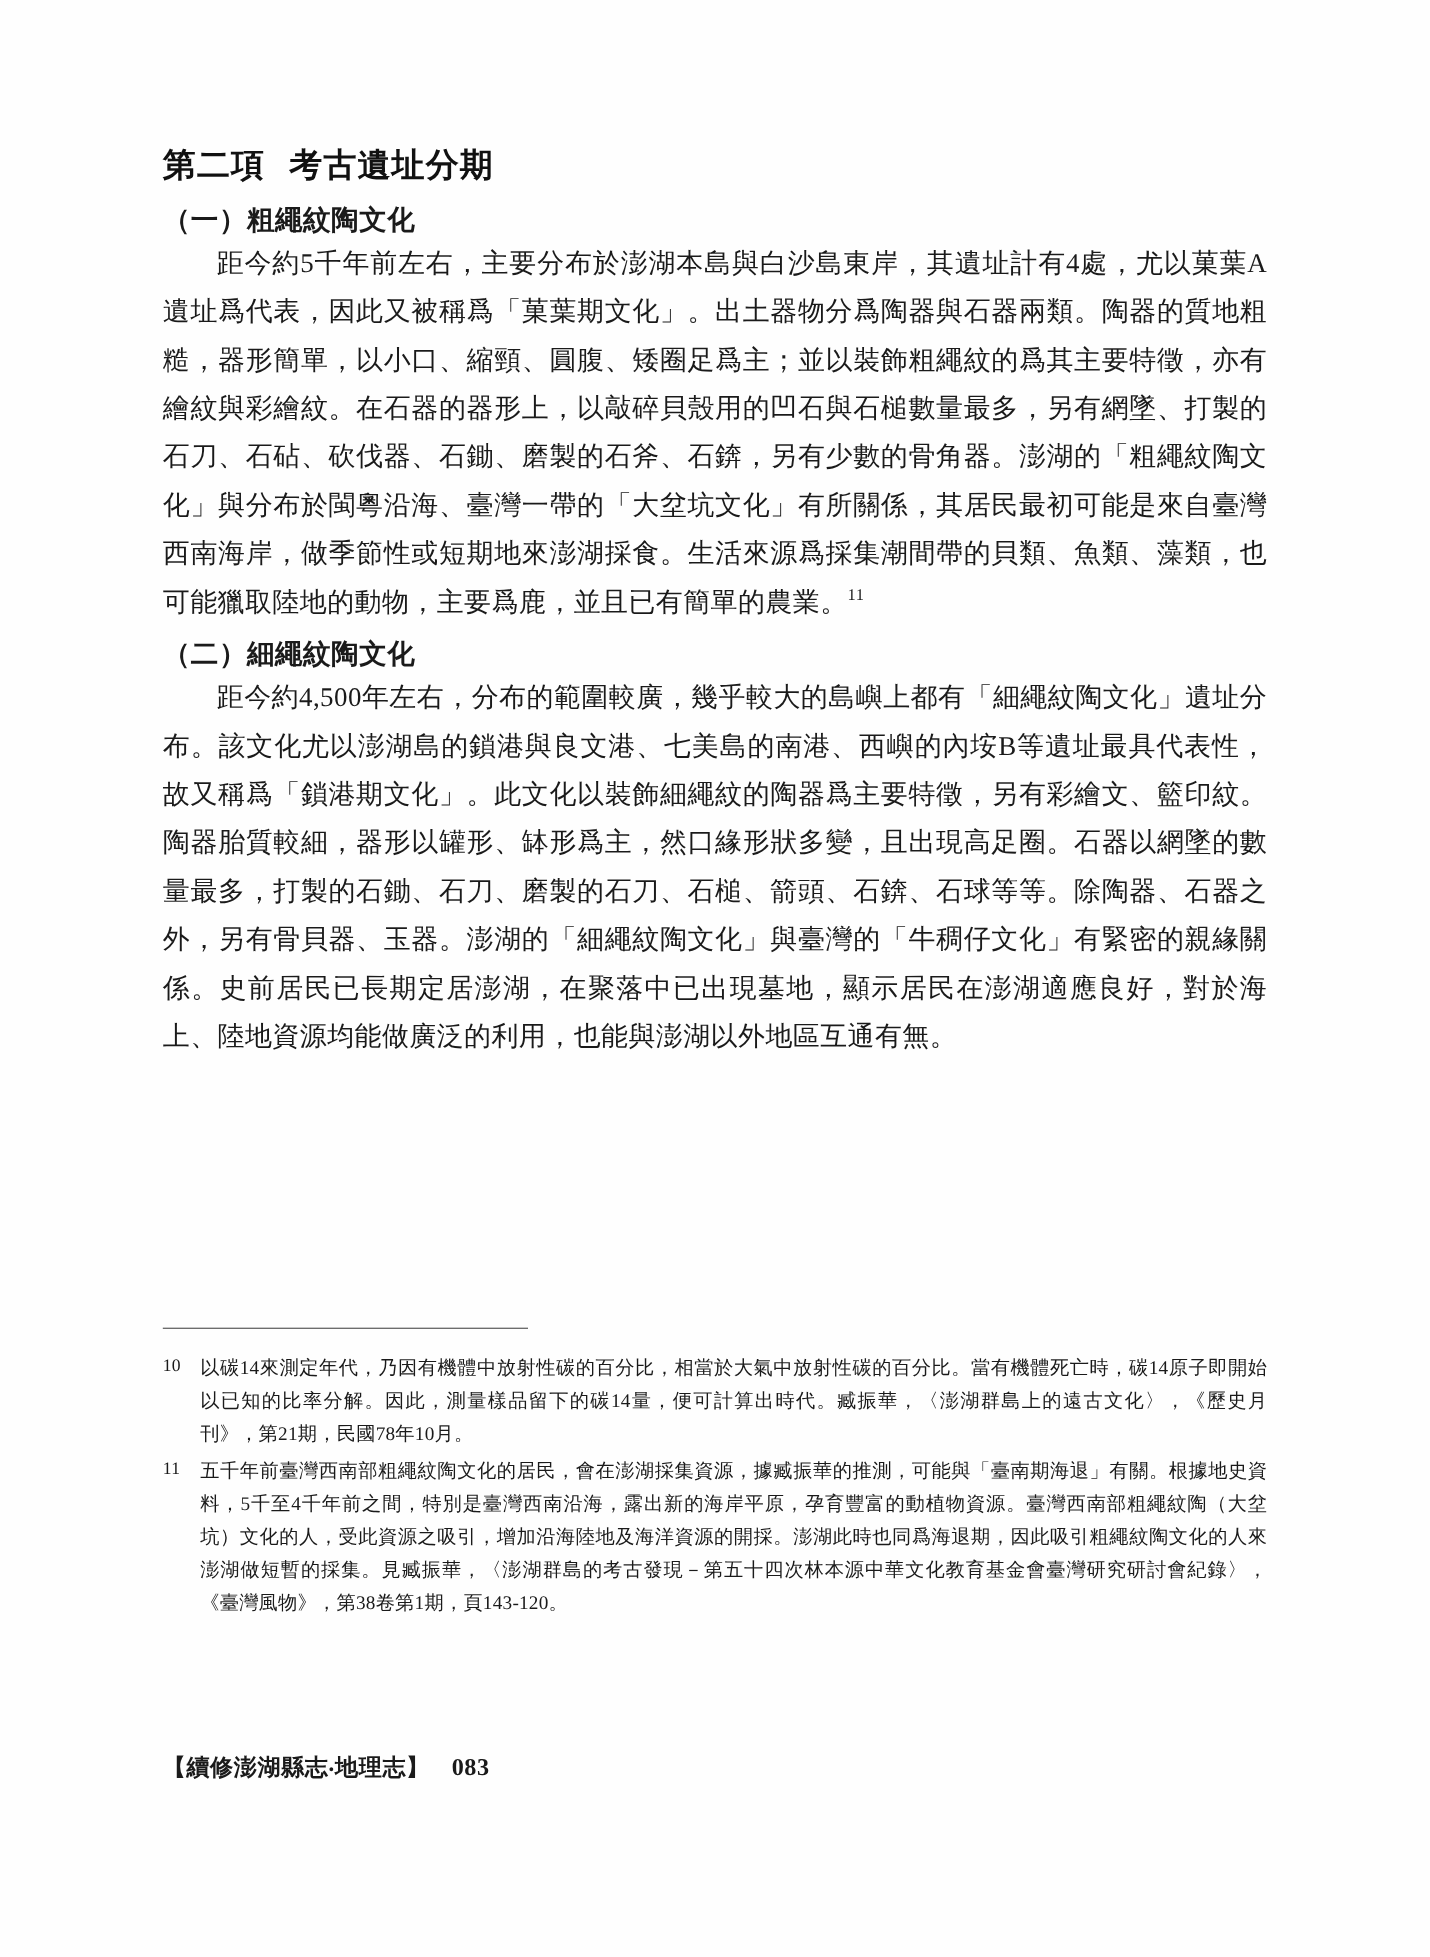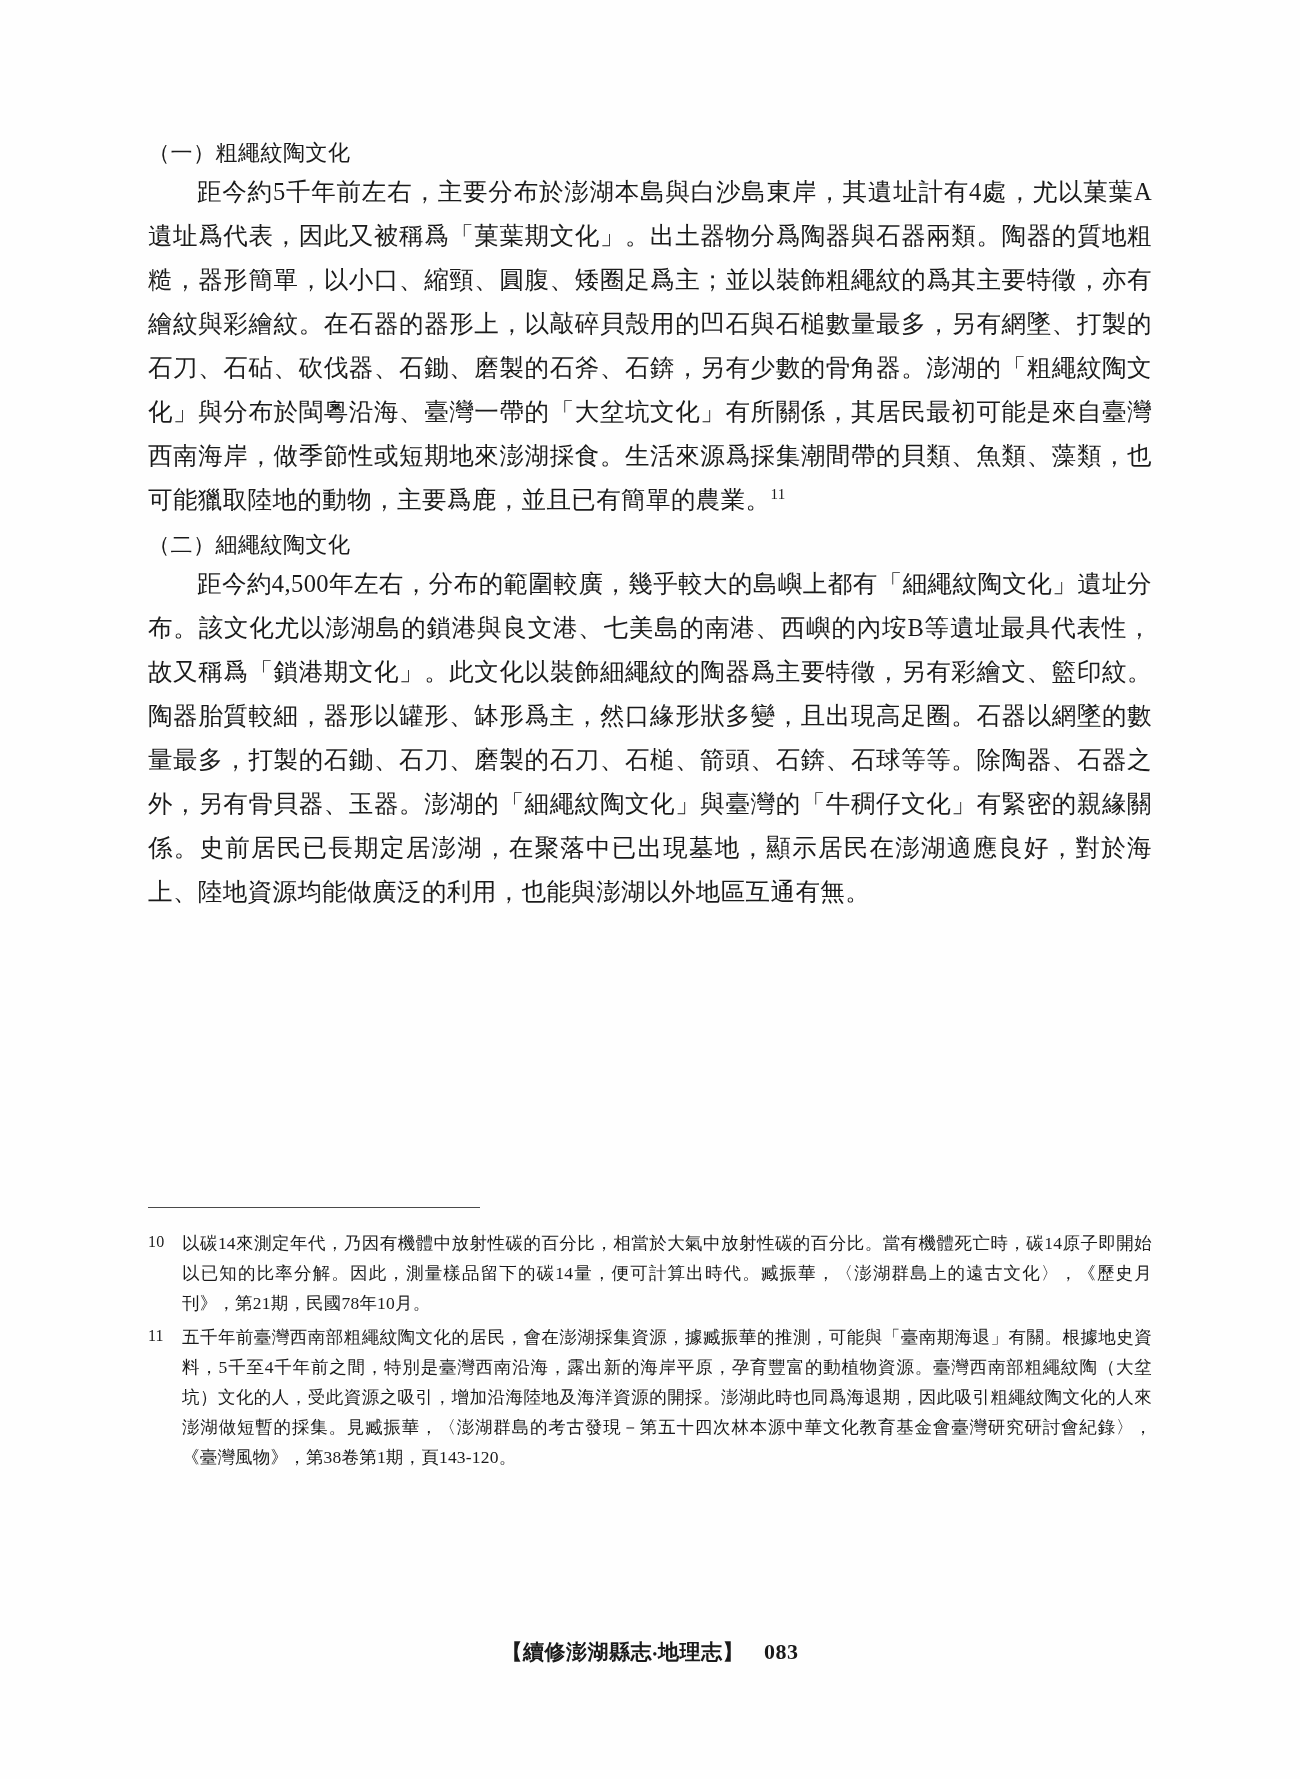--- a/index.html
+++ b/index.html
@@ -41,22 +41,22 @@
   p.body {
     font-size: 24.5px;
     line-height: 44px;
     margin: 0 0 2px 0;
     text-align: justify;
     text-justify: inter-ideograph;
     text-indent: 2em;
     letter-spacing: 0.4px;
   }
   .subhead {
-    font-size: 22px;
-    font-weight: normal;
+    font-size: 25px;
+    font-weight: bold;
     margin: 8px 0 2px 0;
     letter-spacing: 0.5px;
   }
   .sup {
     font-size: 15px;
     vertical-align: super;
     line-height: 0;
   }
   .footnote-rule {
     position: absolute;
@@ -86,41 +86,43 @@
     position: absolute;
     left: 0;
     top: -1px;
     font-size: 16px;
   }
   .footer {
     position: absolute;
     left: 148px;
     top: 1592px;
     width: 1004px;
-    text-align: center;
+    text-align: left;
     font-size: 21px;
     font-weight: bold;
     letter-spacing: 0.5px;
-    margin-top: 45px;
   }
   .footer .book-title {
     color: #1a1a1a;
   }
   .footer .page-num {
     margin-left: 20px;
     font-size: 22px;
   }
 </style>
 </head>
 <body>
 
 <div class="page">
 
   <div class="content">
 
+    <h2 class="section-heading">
+      <span class="hd-num">第二項</span><span>考古遺址分期</span>
+    </h2>
 
 
     <div class="subhead">（一）粗繩紋陶文化</div>
     <p class="body"><span>距今約5千年前左右，主要分布於澎湖本島與白沙島東岸，其遺址計有4處，尤以菓葉A遺址爲代表，因此又被稱爲「菓葉期文化」。出土器物分爲陶器與石器兩類。陶器的質地粗糙，器形簡單，以小口、縮頸、圓腹、矮圈足爲主；並以裝飾粗繩紋的爲其主要特徵，亦有繪紋與彩繪紋。在石器的器形上，以敲碎貝殼用的凹石與石槌數量最多，另有網墜、打製的石刀、石砧、砍伐器、石鋤、磨製的石斧、石錛，另有少數的骨角器。澎湖的「粗繩紋陶文化」與分布於閩粵沿海、臺灣一帶的「大坌坑文化」有所關係，其居民最初可能是來自臺灣西南海岸，做季節性或短期地來澎湖採食。生活來源爲採集潮間帶的貝類、魚類、藻類，也可能獵取陸地的動物，主要爲鹿，並且已有簡單的農業。</span><span class="sup">11</span></p>
 
     <div class="subhead">（二）細繩紋陶文化</div>
     <p class="body"><span>距今約4,500年左右，分布的範圍較廣，幾乎較大的島嶼上都有「細繩紋陶文化」遺址分布。該文化尤以澎湖島的鎖港與良文港、七美島的南港、西嶼的內垵B等遺址最具代表性，故又稱爲「鎖港期文化」。此文化以裝飾細繩紋的陶器爲主要特徵，另有彩繪文、籃印紋。陶器胎質較細，器形以罐形、缽形爲主，然口緣形狀多變，且出現高足圈。石器以網墜的數量最多，打製的石鋤、石刀、磨製的石刀、石槌、箭頭、石錛、石球等等。除陶器、石器之外，另有骨貝器、玉器。澎湖的「細繩紋陶文化」與臺灣的「牛稠仔文化」有緊密的親緣關係。史前居民已長期定居澎湖，在聚落中已出現墓地，顯示居民在澎湖適應良好，對於海上、陸地資源均能做廣泛的利用，也能與澎湖以外地區互通有無。</span></p>
 
   </div>
 

